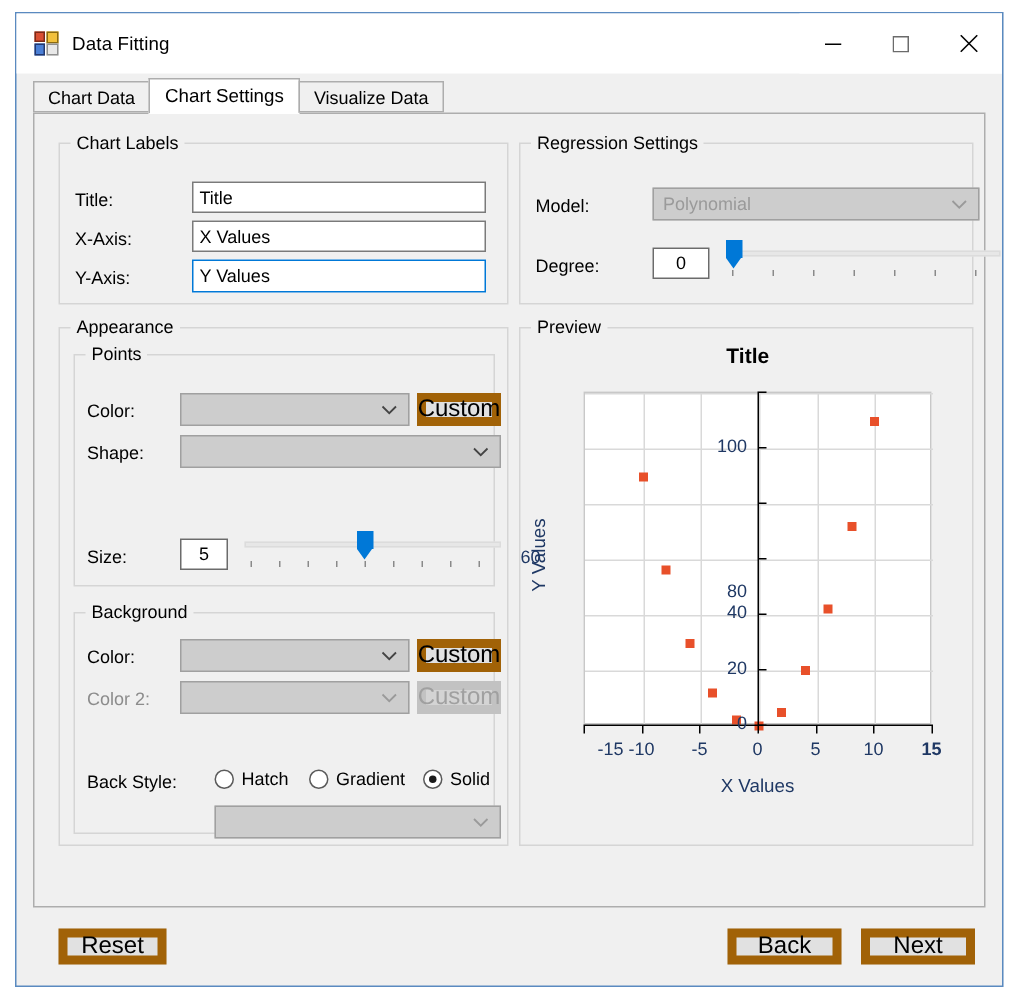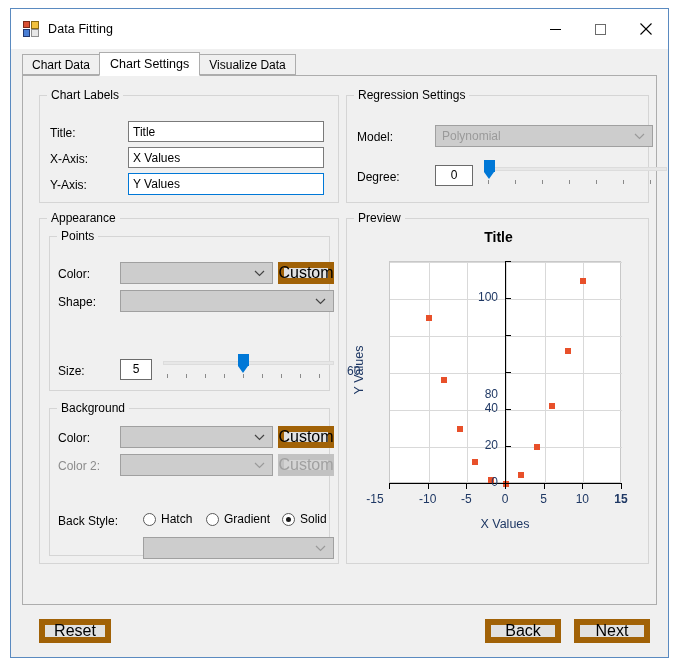--- a/index.html
+++ b/index.html
@@ -480,21 +480,21 @@
           <div class="tick" style="left: 159px; top: 180px; width: 5px; height: 1px;"></div>
           <div class="ticklabel" style="left: 0px; top: 172px; width: 151px; text-align: right;">40</div>
           <div class="tick" style="left: 159px; top: 143px; width: 5px; height: 1px;"></div>
           <div class="ticklabel" style="left: 0px; top: 135px; width: 151px; text-align: left;">60</div>
           <div class="tick" style="left: 159px; top: 106px; width: 5px; height: 1px;"></div>
           <div class="ticklabel" style="left: 0px; top: 114px; width: 151px; text-align: right; margin-top: 44px;">80</div>
           <div class="tick" style="left: 159px; top: 69px; width: 5px; height: 1px;"></div>
           <div class="ticklabel" style="left: 0px; top: 61px; width: 151px; text-align: right;">100</div>
           <div class="tick" style="left: 159px; top: 32px; width: 5px; height: 1px;"></div>
           <div class="tick" style="left: 42px; top: 255px; width: 1px; height: 5px;"></div>
-          <div class="ticklabel" style="left: 8px; top: 263px; width: 40px; text-align: center;">-15</div>
+          <div class="ticklabel" style="left: 40px; top: 263px; width: 40px; text-align: center;">-15</div>
           <div class="tick" style="left: 80.6667px; top: 255px; width: 1px; height: 5px;"></div>
           <div class="ticklabel" style="left: 60.6667px; top: 263px; width: 40px; text-align: center;">-10</div>
           <div class="tick" style="left: 119.333px; top: 255px; width: 1px; height: 5px;"></div>
           <div class="ticklabel" style="left: 99.3333px; top: 263px; width: 40px; text-align: center;">-5</div>
           <div class="tick" style="left: 158px; top: 255px; width: 1px; height: 5px;"></div>
           <div class="ticklabel" style="left: 138px; top: 263px; width: 40px; text-align: center;">0</div>
           <div class="tick" style="left: 196.667px; top: 255px; width: 1px; height: 5px;"></div>
           <div class="ticklabel" style="left: 176.667px; top: 263px; width: 40px; text-align: center;">5</div>
           <div class="tick" style="left: 235.333px; top: 255px; width: 1px; height: 5px;"></div>
           <div class="ticklabel" style="left: 215.333px; top: 263px; width: 40px; text-align: center;">10</div>

